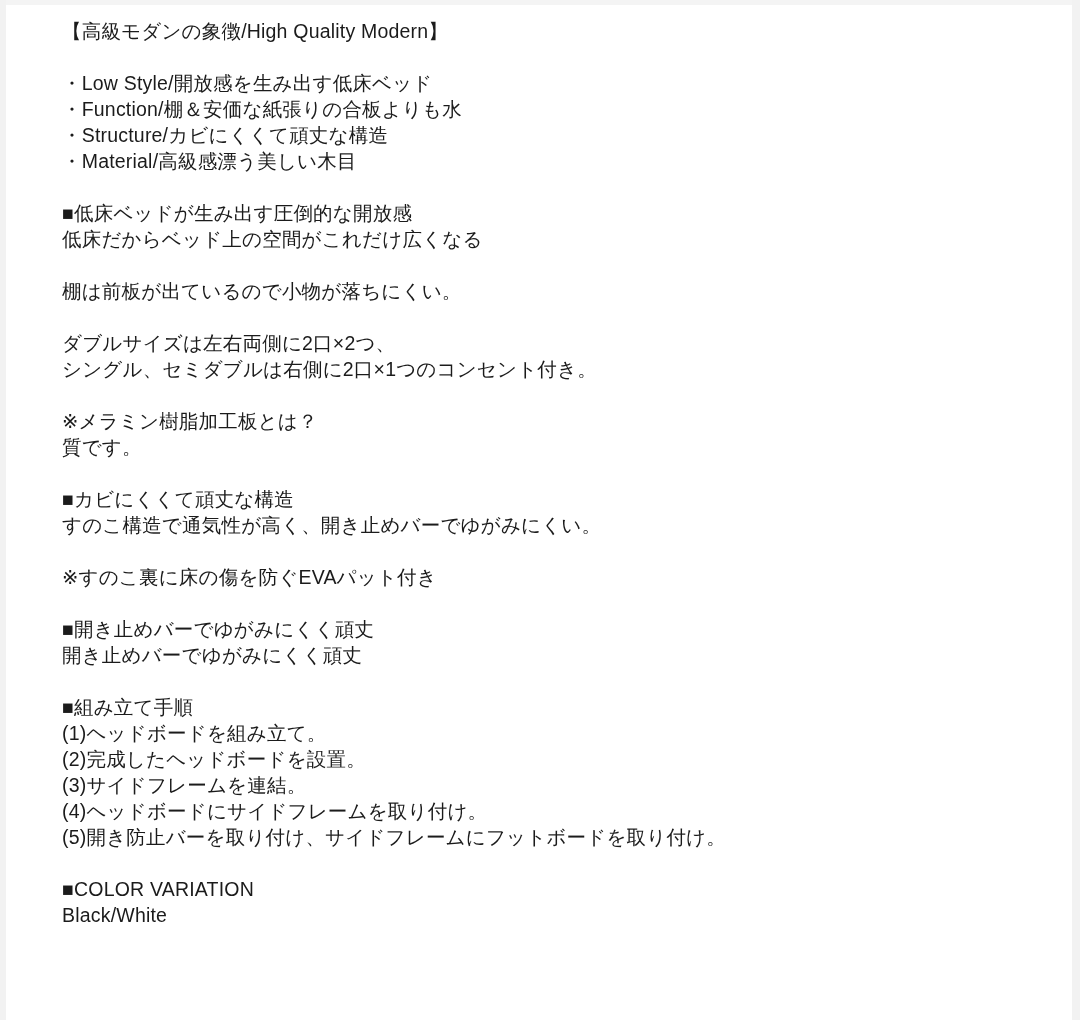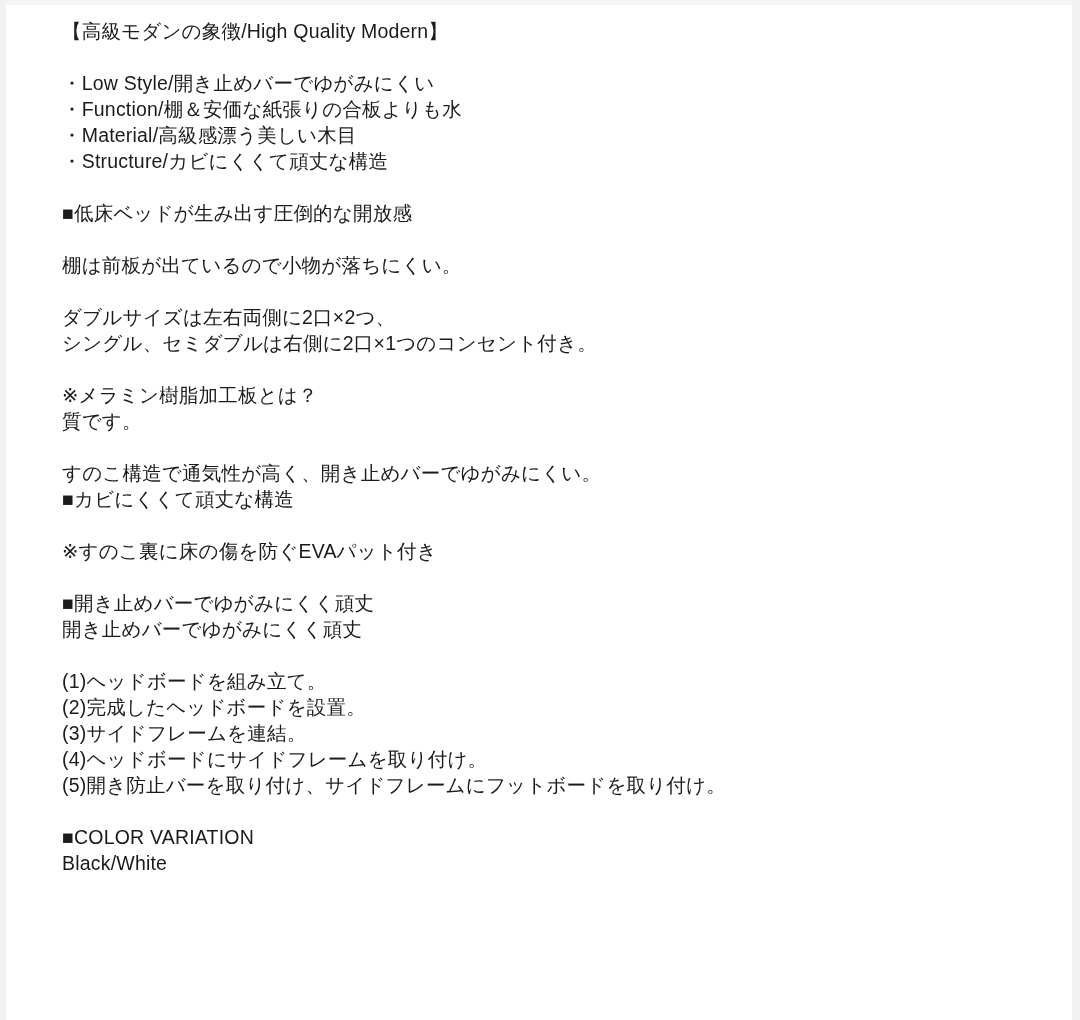--- a/index.html
+++ b/index.html
@@ -72,29 +72,30 @@
   <div class="edge-right"></div>
 
   <div class="content">
 
     <div class="block">
       <div class="line">【高級モダンの象徴/High Quality Modern】</div>
     </div>
     <div class="spacer"></div>
 
     <div class="block">
-      <div class="line">・Low Style/開き止めバーでゆがみにくい</div>
+      <div class="line">・Low Style/開放感を生み出す低床ベッド</div>
       <div class="line">・Function/棚＆安価な紙張りの合板よりも水</div>
+      <div class="line">・Structure/カビにくくて頑丈な構造</div>
       <div class="line">・Material/高級感漂う美しい木目</div>
-      <div class="line">・Structure/カビにくくて頑丈な構造</div>
     </div>
     <div class="spacer"></div>
 
     <div class="block">
       <div class="line">■低床ベッドが生み出す圧倒的な開放感</div>
+      <div class="line">低床だからベッド上の空間がこれだけ広くなる</div>
     </div>
     <div class="spacer"></div>
 
     <div class="block">
       <div class="line">棚は前板が出ているので小物が落ちにくい。</div>
     </div>
     <div class="spacer"></div>
 
     <div class="block">
       <div class="line">ダブルサイズは左右両側に2口×2つ、</div>
@@ -102,37 +103,38 @@
     </div>
     <div class="spacer"></div>
 
     <div class="block">
       <div class="line">※メラミン樹脂加工板とは？</div>
       <div class="line">質です。</div>
     </div>
     <div class="spacer"></div>
 
     <div class="block">
+      <div class="line">■カビにくくて頑丈な構造</div>
       <div class="line">すのこ構造で通気性が高く、開き止めバーでゆがみにくい。</div>
-      <div class="line">■カビにくくて頑丈な構造</div>
     </div>
     <div class="spacer"></div>
 
     <div class="block">
       <div class="line">※すのこ裏に床の傷を防ぐEVAパット付き</div>
     </div>
     <div class="spacer"></div>
 
     <div class="block">
       <div class="line">■開き止めバーでゆがみにくく頑丈</div>
       <div class="line">開き止めバーでゆがみにくく頑丈</div>
     </div>
     <div class="spacer"></div>
 
     <div class="block">
+      <div class="line">■組み立て手順</div>
       <div class="line">(1)ヘッドボードを組み立て。</div>
       <div class="line">(2)完成したヘッドボードを設置。</div>
       <div class="line">(3)サイドフレームを連結。</div>
       <div class="line">(4)ヘッドボードにサイドフレームを取り付け。</div>
       <div class="line">(5)開き防止バーを取り付け、サイドフレームにフットボードを取り付け。</div>
     </div>
     <div class="spacer"></div>
 
     <div class="block">
       <div class="line">■COLOR VARIATION</div>

